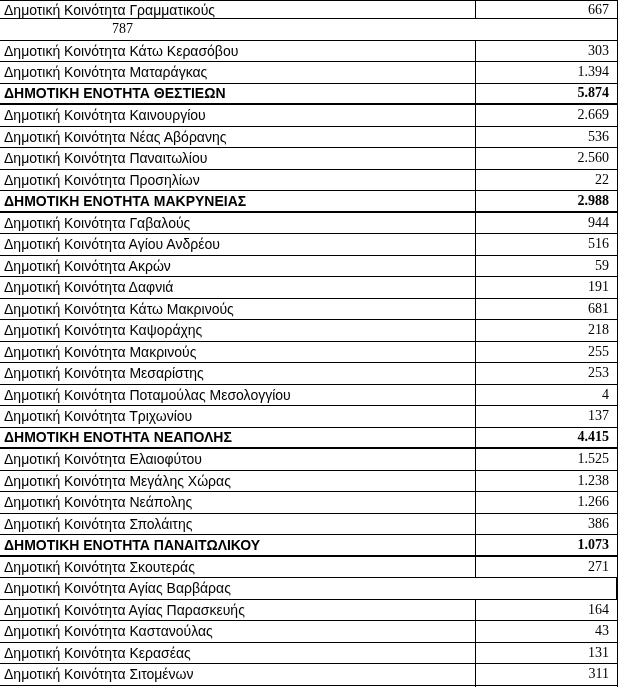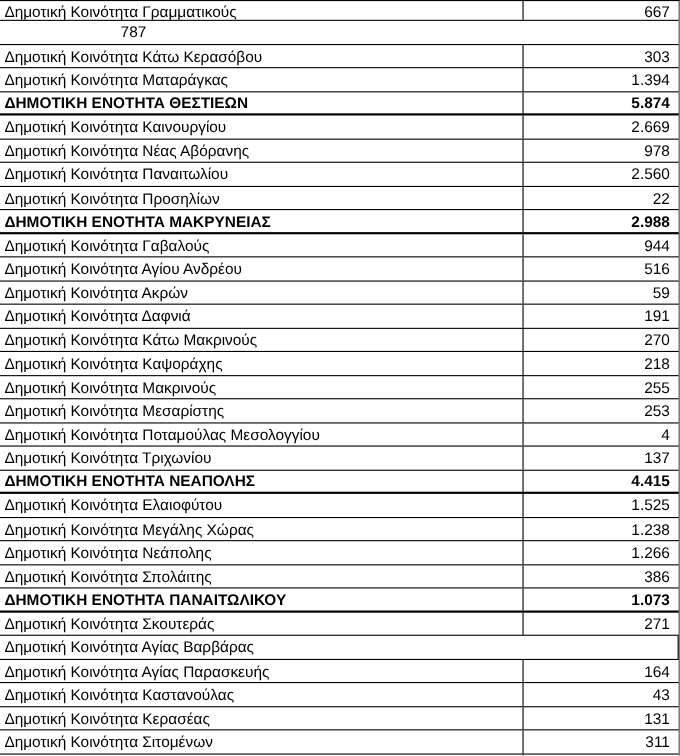--- a/index.html
+++ b/index.html
@@ -52,20 +52,21 @@
   }
   .cell.name {
     flex: 1;
     padding-left: 4px;
     border-right: 1px solid #000;
   }
   .cell.value {
     width: 141px;
     justify-content: flex-end;
     padding-right: 8px;
+    font-family: Liberation Serif, serif;
   }
   .row.stub {
     height: 21.5px;
     border-bottom: none;
   }
 </style>
 </head>
 <body>
 
 <div class="screen">
@@ -88,21 +89,21 @@
       <div class="row unit">
         <div class="cell name">ΔΗΜΟΤΙΚΗ ΕΝΟΤΗΤΑ ΘΕΣΤΙΕΩΝ</div>
         <div class="cell value">5.874</div>
       </div>
       <div class="row">
         <div class="cell name">Δημοτική Κοινότητα Καινουργίου</div>
         <div class="cell value">2.669</div>
       </div>
       <div class="row">
         <div class="cell name">Δημοτική Κοινότητα Νέας Αβόρανης</div>
-        <div class="cell value">978</div>
+        <div class="cell value">536</div>
       </div>
       <div class="row">
         <div class="cell name">Δημοτική Κοινότητα Παναιτωλίου</div>
         <div class="cell value">2.560</div>
       </div>
       <div class="row">
         <div class="cell name">Δημοτική Κοινότητα Προσηλίων</div>
         <div class="cell value">22</div>
       </div>
       <div class="row unit">
@@ -120,21 +121,21 @@
       <div class="row">
         <div class="cell name">Δημοτική Κοινότητα Ακρών</div>
         <div class="cell value">59</div>
       </div>
       <div class="row">
         <div class="cell name">Δημοτική Κοινότητα Δαφνιά</div>
         <div class="cell value">191</div>
       </div>
       <div class="row">
         <div class="cell name">Δημοτική Κοινότητα Κάτω Μακρινούς</div>
-        <div class="cell value">270</div>
+        <div class="cell value">681</div>
       </div>
       <div class="row">
         <div class="cell name">Δημοτική Κοινότητα Καψοράχης</div>
         <div class="cell value">218</div>
       </div>
       <div class="row">
         <div class="cell name">Δημοτική Κοινότητα Μακρινούς</div>
         <div class="cell value">255</div>
       </div>
       <div class="row">

